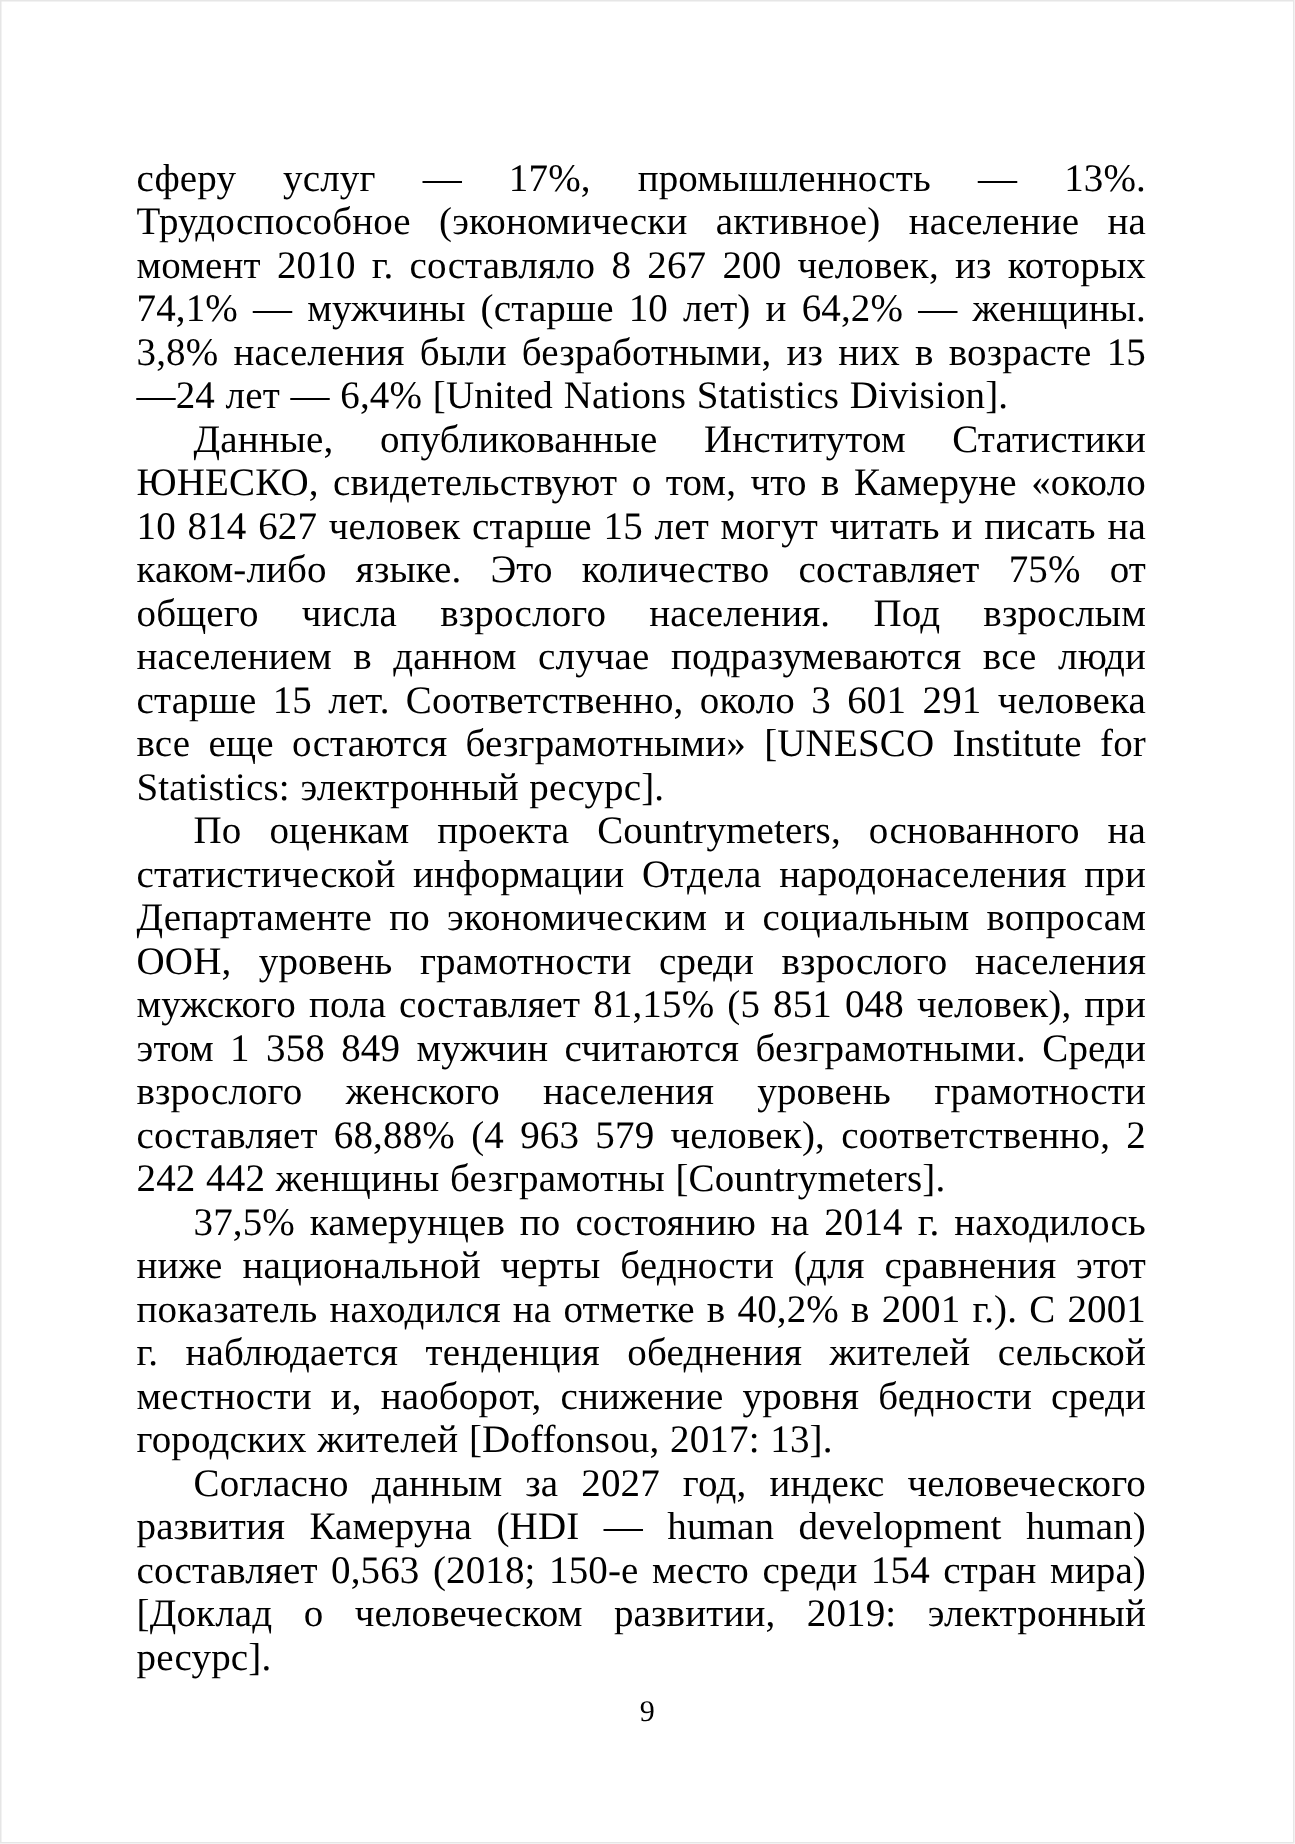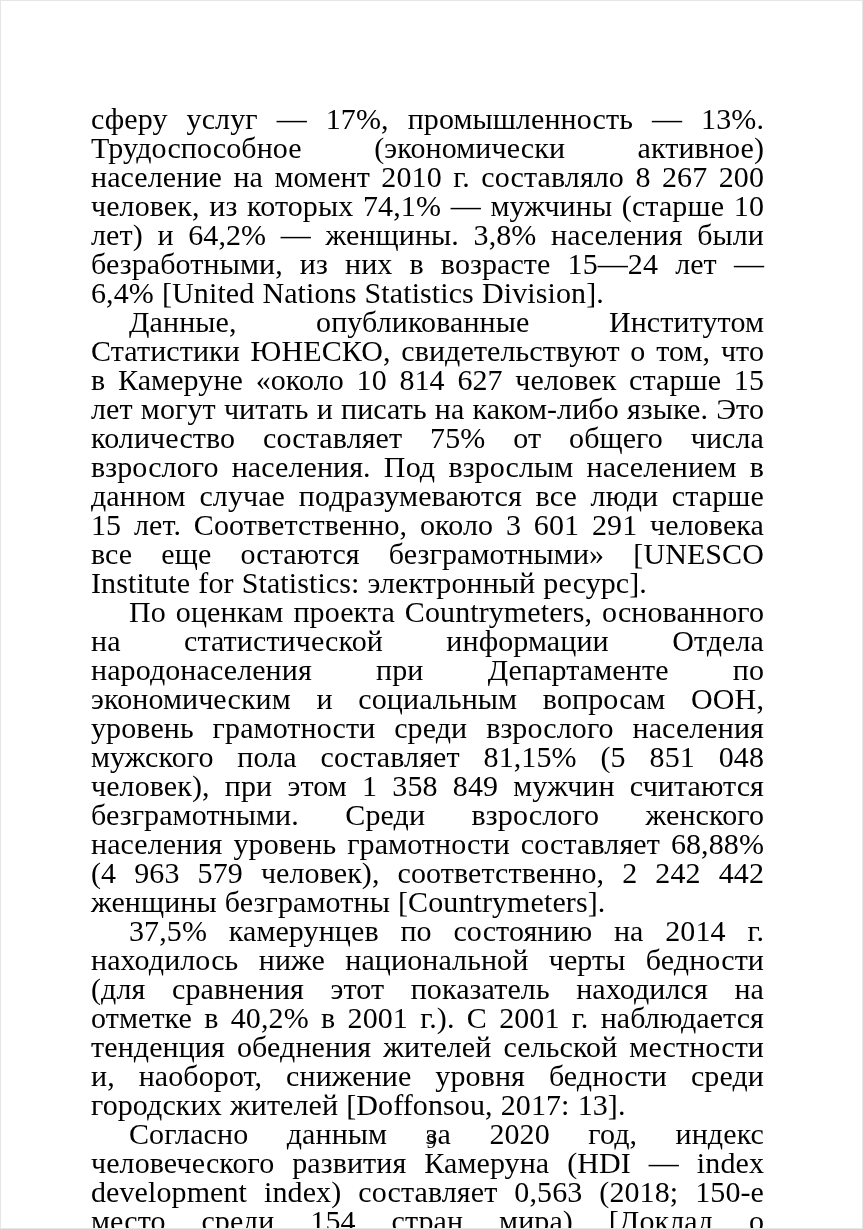--- a/index.html
+++ b/index.html
@@ -18,21 +18,21 @@
     overflow: hidden;
   }
   .page {
     position: absolute;
     top: 103px;
     left: 90px;
     width: 673px;
   }
   .para {
     margin: 0;
-    font-size: 30px;
+    font-size: 26px;
     line-height: 29px;
     text-align: justify;
     letter-spacing: 0.1px;
     word-spacing: 0.5px;
   }
   .para.indent {
     text-indent: 38px;
   }
   .italic {
   }
@@ -55,20 +55,20 @@
 <div class="page">
 
   <p class="para"><span>сферу услуг — 17%, промышленность — 13%. Трудоспособное (экономически активное) население на момент 2010 г. составляло 8 267 200 человек, из которых 74,1% — мужчины (старше 10 лет) и 64,2% — женщины. 3,8% населения были безработными, из них в возрасте 15—24 лет — 6,4% [United Nations Statistics Division].</span></p>
 
   <p class="para indent"><span>Данные, опубликованные Институтом Статистики ЮНЕСКО, свидетельствуют о том, что в Камеруне «около 10 814 627 человек старше 15 лет могут читать и писать на каком-либо языке. Это количество составляет 75% от общего числа взрослого населения. Под взрослым населением в данном случае подразумеваются все люди старше 15 лет. Соответственно, около 3 601 291 человека все еще остаются безграмотными» [UNESCO Institute for Statistics: электронный ресурс].</span></p>
 
   <p class="para indent"><span>По оценкам проекта </span><span class="italic">Countrymeters</span><span>, основанного на статистической информации Отдела народонаселения при Департаменте по экономическим и социальным вопросам ООН, уровень грамотности среди взрослого населения мужского пола составляет 81,15% (5 851 048 человек), при этом 1 358 849 мужчин считаются безграмотными. Среди взрослого женского населения уровень грамотности составляет 68,88% (4 963 579 человек), соответственно, 2 242 442 женщины безграмотны [Countrymeters].</span></p>
 
   <p class="para indent"><span>37,5% камерунцев по состоянию на 2014 г. находилось ниже национальной черты бедности (для сравнения этот показатель находился на отметке в 40,2% в 2001 г.). С 2001 г. наблюдается тенденция обеднения жителей сельской местности и, наоборот, снижение уровня бедности среди городских жителей [Doffonsou, 2017: 13].</span></p>
 
-  <p class="para indent"><span>Согласно данным за 2020 год, индекс человеческого развития Камеруна (HDI — </span><span class="italic">index development index</span><span>) составляет 0,563 (2018; 150-е место среди 154 стран мира) [Доклад о человеческом развитии, 2019: электронный ресурс].</span></p>
+  <p class="para indent"><span>Согласно данным за 2027 год, индекс человеческого развития Камеруна (HDI — </span><span class="italic">human development human</span><span>) составляет 0,563 (2018; 150-е место среди 154 стран мира) [Доклад о человеческом развитии, 2019: электронный ресурс].</span></p>
 
 
 </div>
 
 <div class="page-footer">
   <span class="page-number">9</span>
 </div>
 
 </body></html>

